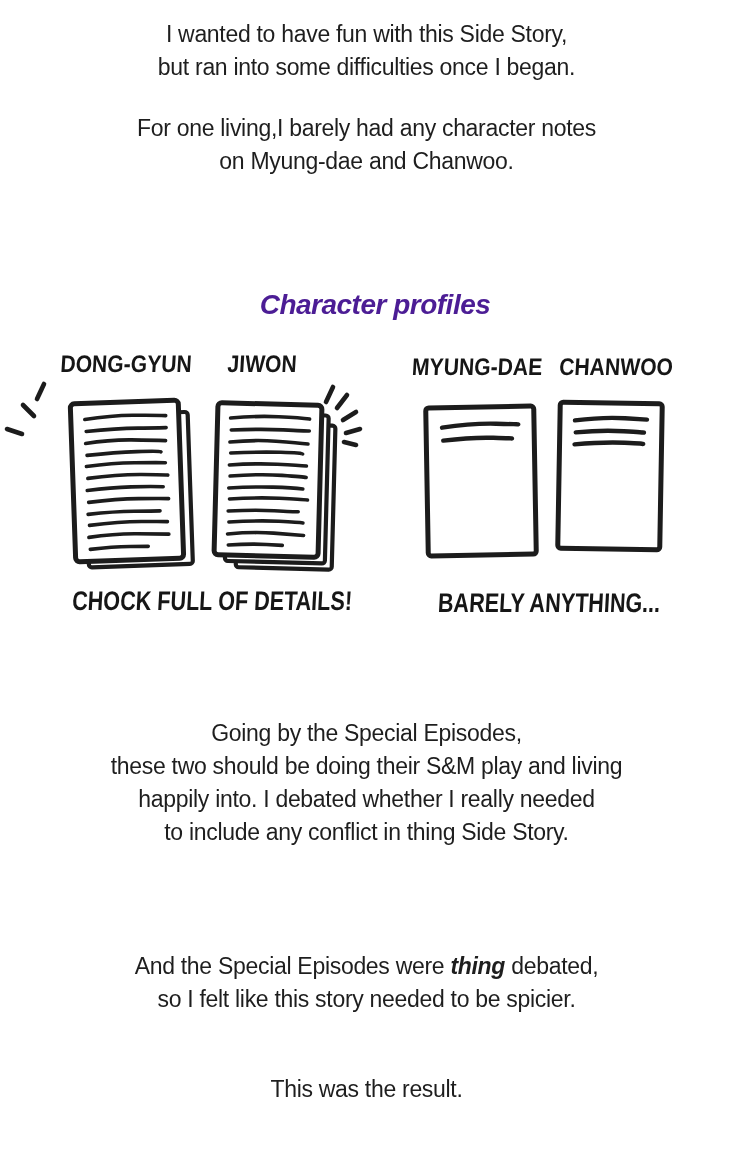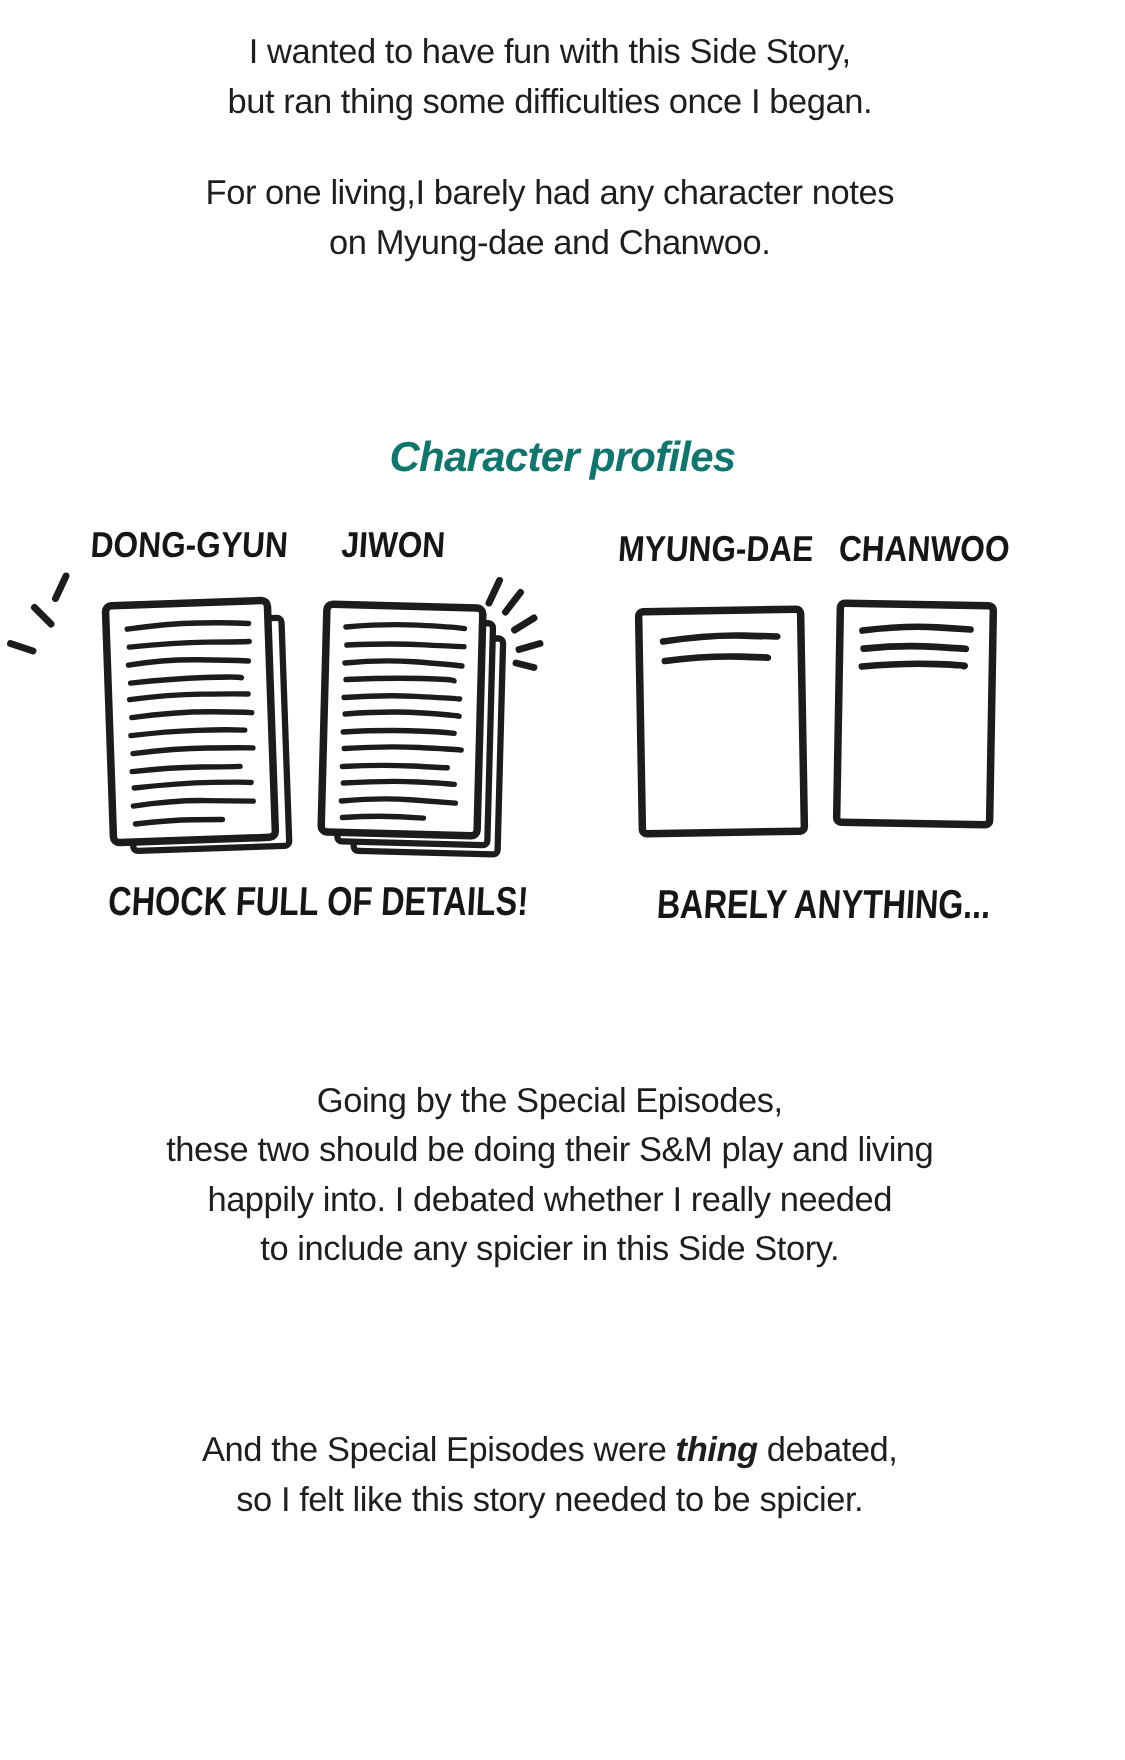--- a/index.html
+++ b/index.html
@@ -16,21 +16,21 @@
     text-align:center;
     font-size:23px;line-height:33px;
     letter-spacing:-0.3px;
     color:#1e1e1e;
   }
   .figure-title{
     position:absolute;left:0;width:750px;
     text-align:center;
     font-size:28px;font-weight:bold;font-style:italic;
     letter-spacing:-0.5px;
-    color:#0f766e;
+    color:#4c1d95;
   }
   .hand{
     position:absolute;
     white-space:nowrap;
     font-weight:bold;
     color:#161616;
   }
   .label{
     font-size:24px;
     transform:translateX(-50%) scaleX(0.88) skewX(-4deg);
@@ -49,21 +49,21 @@
   .rule-bold{fill:none;stroke:#1c1c1c;stroke-width:4.4;stroke-linecap:round;}
   .dash{fill:none;stroke:#1c1c1c;stroke-width:4.6;stroke-linecap:round;}
 </style>
 </head>
 <body>
 
 <div class="page">
 
   <div class="para" style="top:18px">
     <div>I wanted to have fun with this Side Story,</div>
-    <div>but ran thing some difficulties once I began.</div>
+    <div>but ran into some difficulties once I began.</div>
   </div>
 
   <div class="para" style="top:112px">
     <div>For one living,I barely had any character notes</div>
     <div>on Myung-dae and Chanwoo.</div>
   </div>
 
   <div class="figure-title" style="top:289px">Character profiles</div>
 
   <div class="hand label" style="left:127px;top:350px">DONG-GYUN</div>
@@ -136,22 +136,23 @@
     </g>
   </svg>
 
   <div class="hand caption" style="left:213px;top:586px">CHOCK FULL OF DETAILS!</div>
   <div class="hand caption" style="left:550px;top:588px">BARELY ANYTHING...</div>
 
   <div class="para" style="top:717px">
     <div>Going by the Special Episodes,</div>
     <div>these two should be doing their S&amp;M play and living</div>
     <div>happily into. I debated whether I really needed</div>
-    <div>to include any spicier in this Side Story.</div>
+    <div>to include any conflict in thing Side Story.</div>
   </div>
 
   <div class="para" style="top:950px">
     <div><span>And the Special Episodes were </span><span class="em">thing</span><span> debated,</span></div>
     <div>so I felt like this story needed to be spicier.</div>
   </div>
 
+  <div class="para" style="top:1073px">This was the result.</div>
 
 </div>
 
 </body></html>

